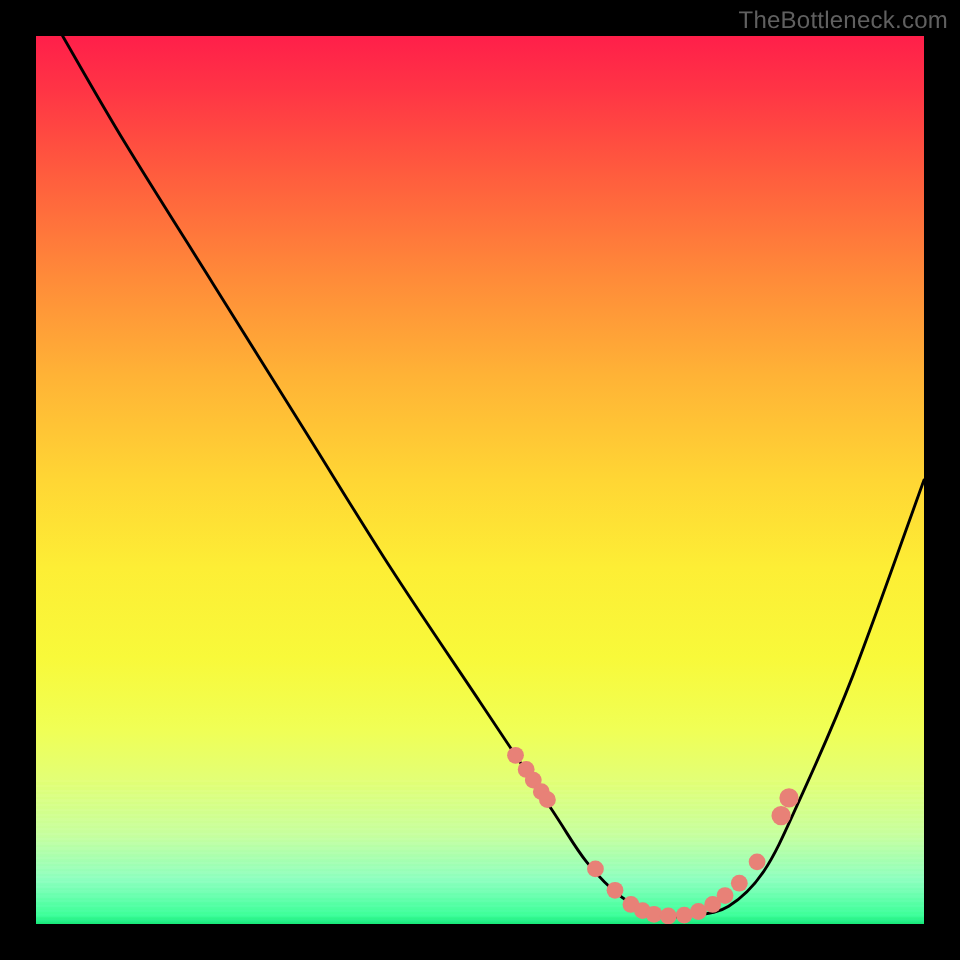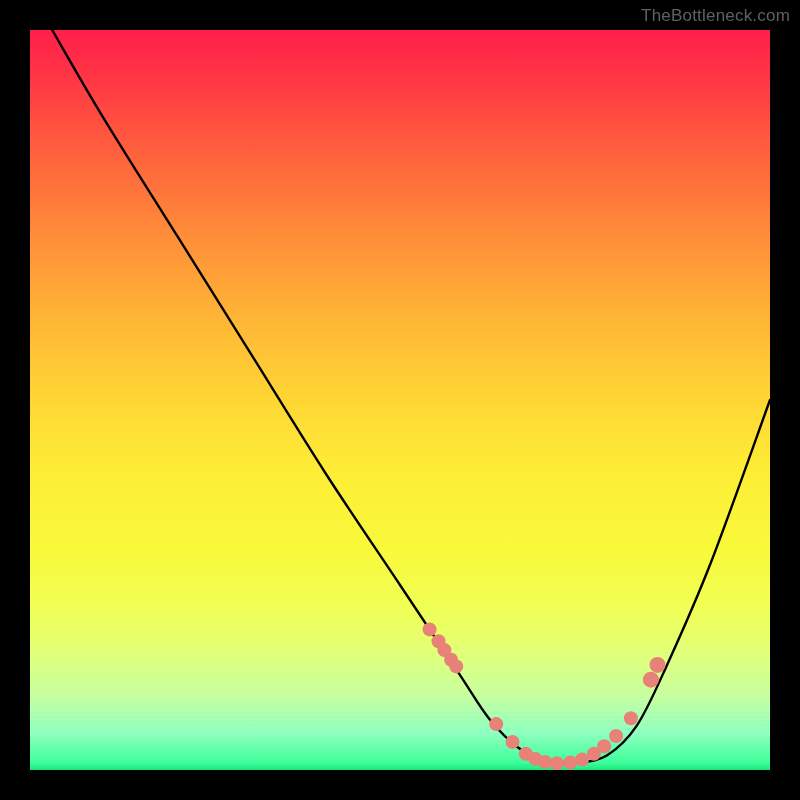--- a/index.html
+++ b/index.html
@@ -15,21 +15,21 @@
     width: 800px;
     height: 800px;
     background: #000;
   }
   .watermark {
     position: absolute;
     top: 6px;
     right: 10px;
     color: #606060;
     font-family: Arial, Helvetica, sans-serif;
-    font-size: 17px;
+    font-size: 20px;
     font-weight: 400;
     letter-spacing: 0.2px;
     z-index: 10;
   }
   .plot-area {
     position: absolute;
     left: 30px;
     top: 30px;
     width: 740px;
     height: 740px;

